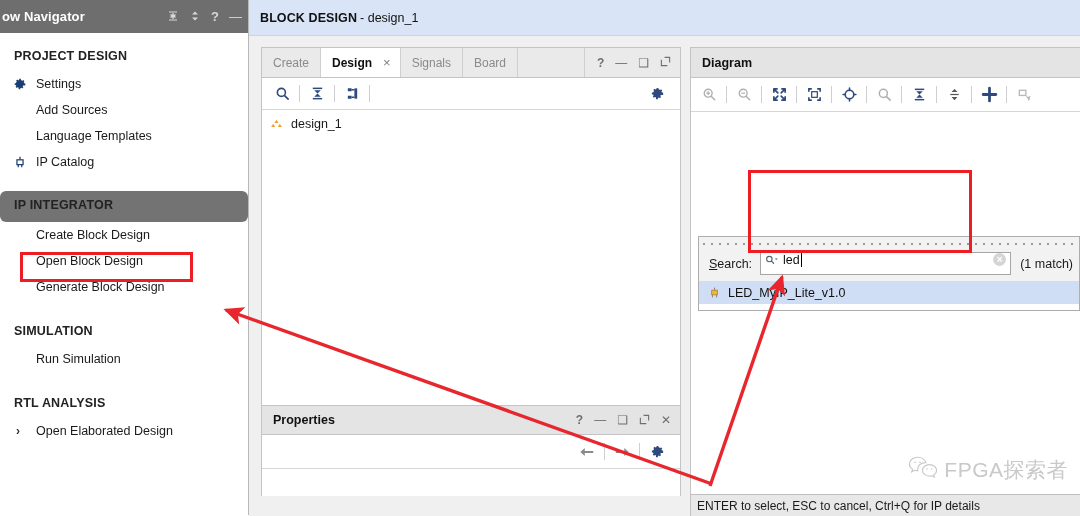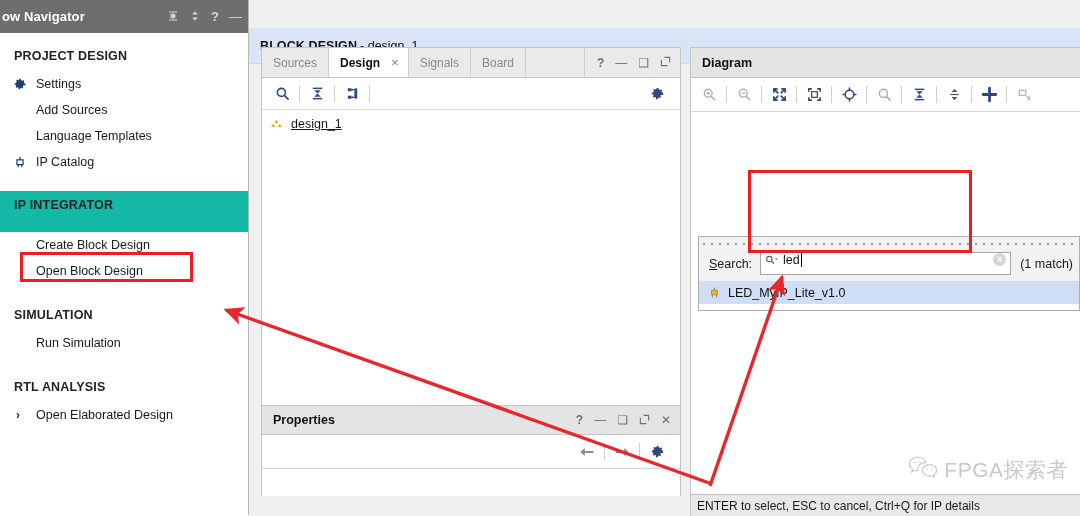--- a/index.html
+++ b/index.html
@@ -59,23 +59,24 @@
   }
   .nav-body { padding-top: 8px; }
   .nav-section {
     font-size: 12.5px;
     font-weight: bold;
     color: #222;
     padding: 8px 0 8px 14px;
     letter-spacing: 0.2px;
   }
   .nav-section.highlight {
-    background: #14b8a6;
+    background: #737373;
     padding-top: 7px;
-    padding-bottom: 20px;
+    padding-bottom: 10px;
+    border-radius: 6px;
   }
   .nav-item {
     font-size: 12.5px;
     color: #1a1a1a;
     padding: 6px 0 6px 36px;
     position: relative;
     white-space: nowrap;
   }
   .nav-item.with-icon { padding-left: 36px; }
   .nav-item .leadicon {
@@ -117,21 +118,20 @@
   #bd-titlebar {
     position: absolute;
     left: 0; top: 0;
     width: 831px; height: 36px;
     background: #d9e4f6;
     display: flex;
     align-items: center;
     box-sizing: border-box;
     padding-left: 11px;
     border-bottom: 1px solid #c9d4e8;
-    margin-top: 28px;
   }
   #bd-title-strong {
     font-size: 12.5px;
     font-weight: bold;
     color: #111;
     letter-spacing: 0.1px;
   }
   #bd-title-rest {
     font-size: 12.5px;
     color: #111;
@@ -221,21 +221,20 @@
     background: #ffffff;
     height: 298px;
     position: relative;
   }
   .tree-row {
     display: flex;
     align-items: center;
     padding: 7px 0 0 8px;
     font-size: 12.5px;
     color: #1a1a1a;
-    text-decoration: underline;
   }
   .tree-row .tico { margin-right: 8px; display: flex; }
 
   
   #props-panel {
     position: absolute;
     left: 12px; top: 405px;
     width: 420px; height: 91px;
     background: #ffffff;
     border: 1px solid #c4c4c4;
@@ -491,20 +490,23 @@
 
       <div class="nav-gap"></div>
 
       <div class="nav-section highlight">IP INTEGRATOR</div>
       <div class="nav-item">
         <span>Create Block Design</span>
       </div>
       <div class="nav-item">
         <span>Open Block Design</span>
       </div>
+      <div class="nav-item">
+        <span>Generate Block Design</span>
+      </div>
 
       <div class="nav-gap"></div>
 
       <div class="nav-section">SIMULATION</div>
       <div class="nav-item">
         <span>Run Simulation</span>
       </div>
 
       <div class="nav-gap"></div>
 
@@ -521,21 +523,21 @@
   <div id="main">
 
     <div id="bd-titlebar">
       <span id="bd-title-strong">BLOCK DESIGN</span>
       <span id="bd-title-rest">- design_1</span>
     </div>
 
     <div id="design-panel">
       <div class="tabstrip">
         <div class="tab">
-          <span>Sources</span>
+          <span>Create</span>
         </div>
         <div class="tab active">
           <span>Design</span>
         </div>
         <div class="tab-close">×</div>
         <div class="tab">
           <span>Signals</span>
         </div>
         <div class="tab">
           <span>Board</span>

